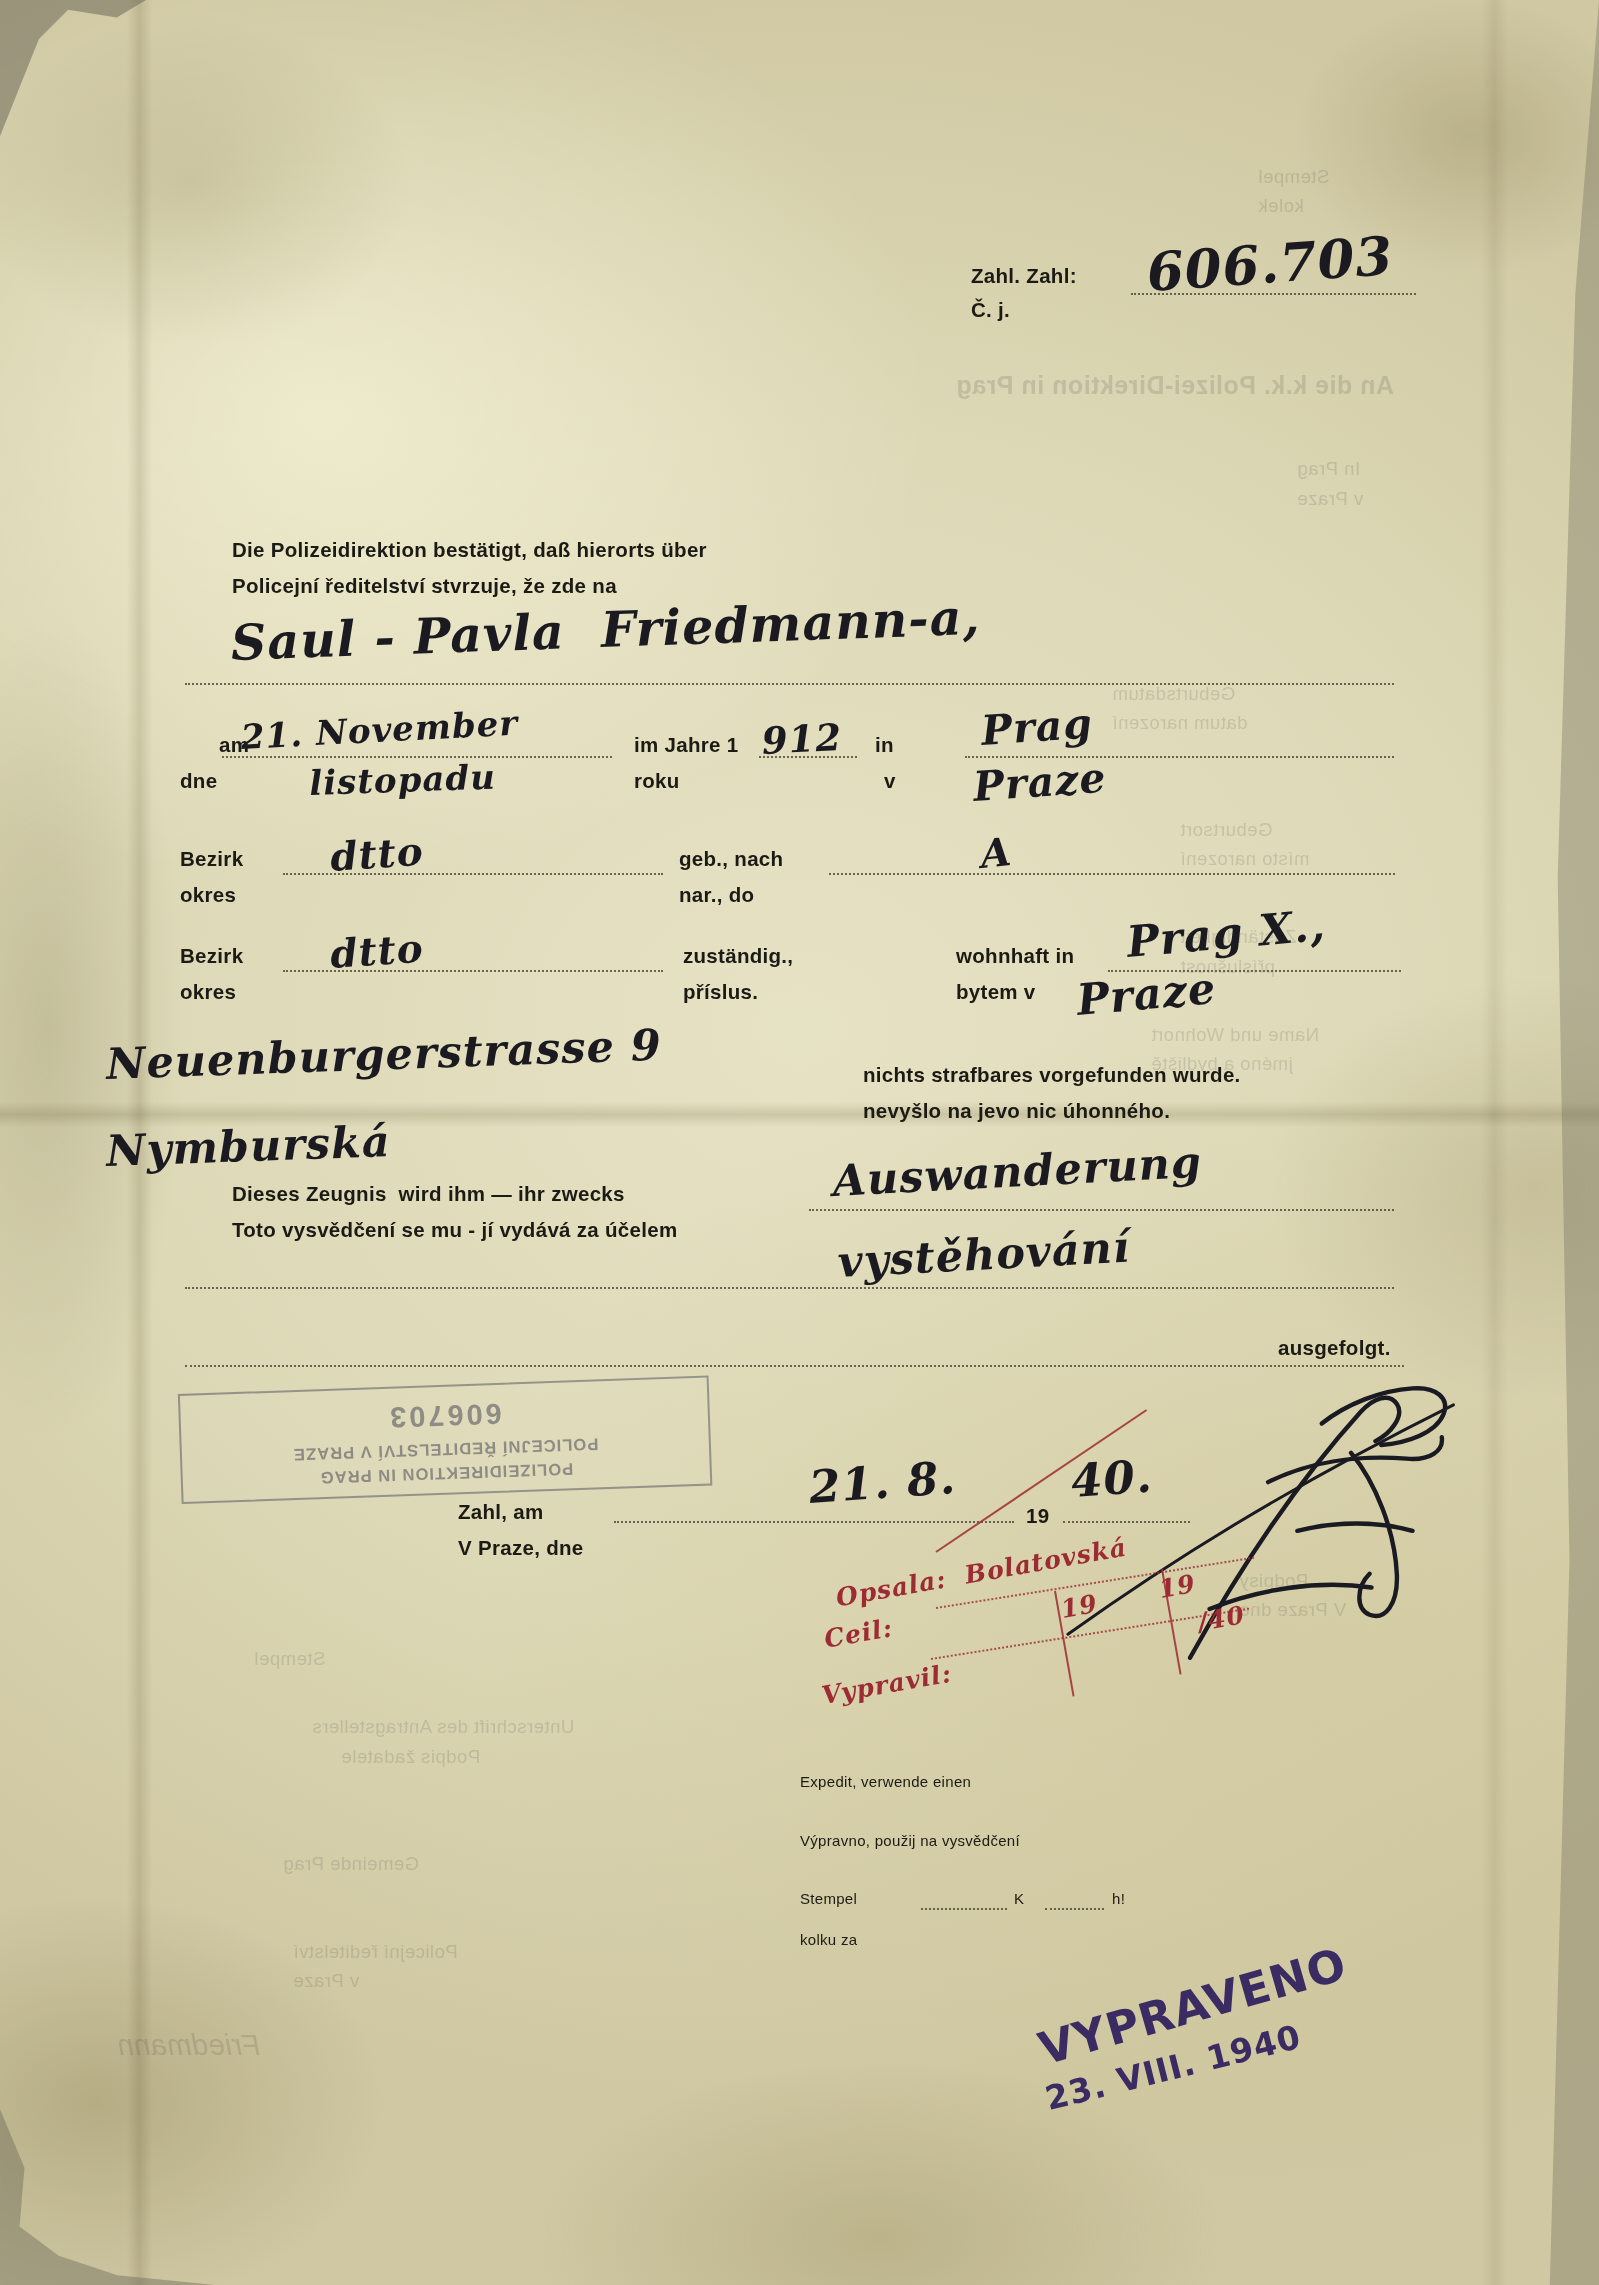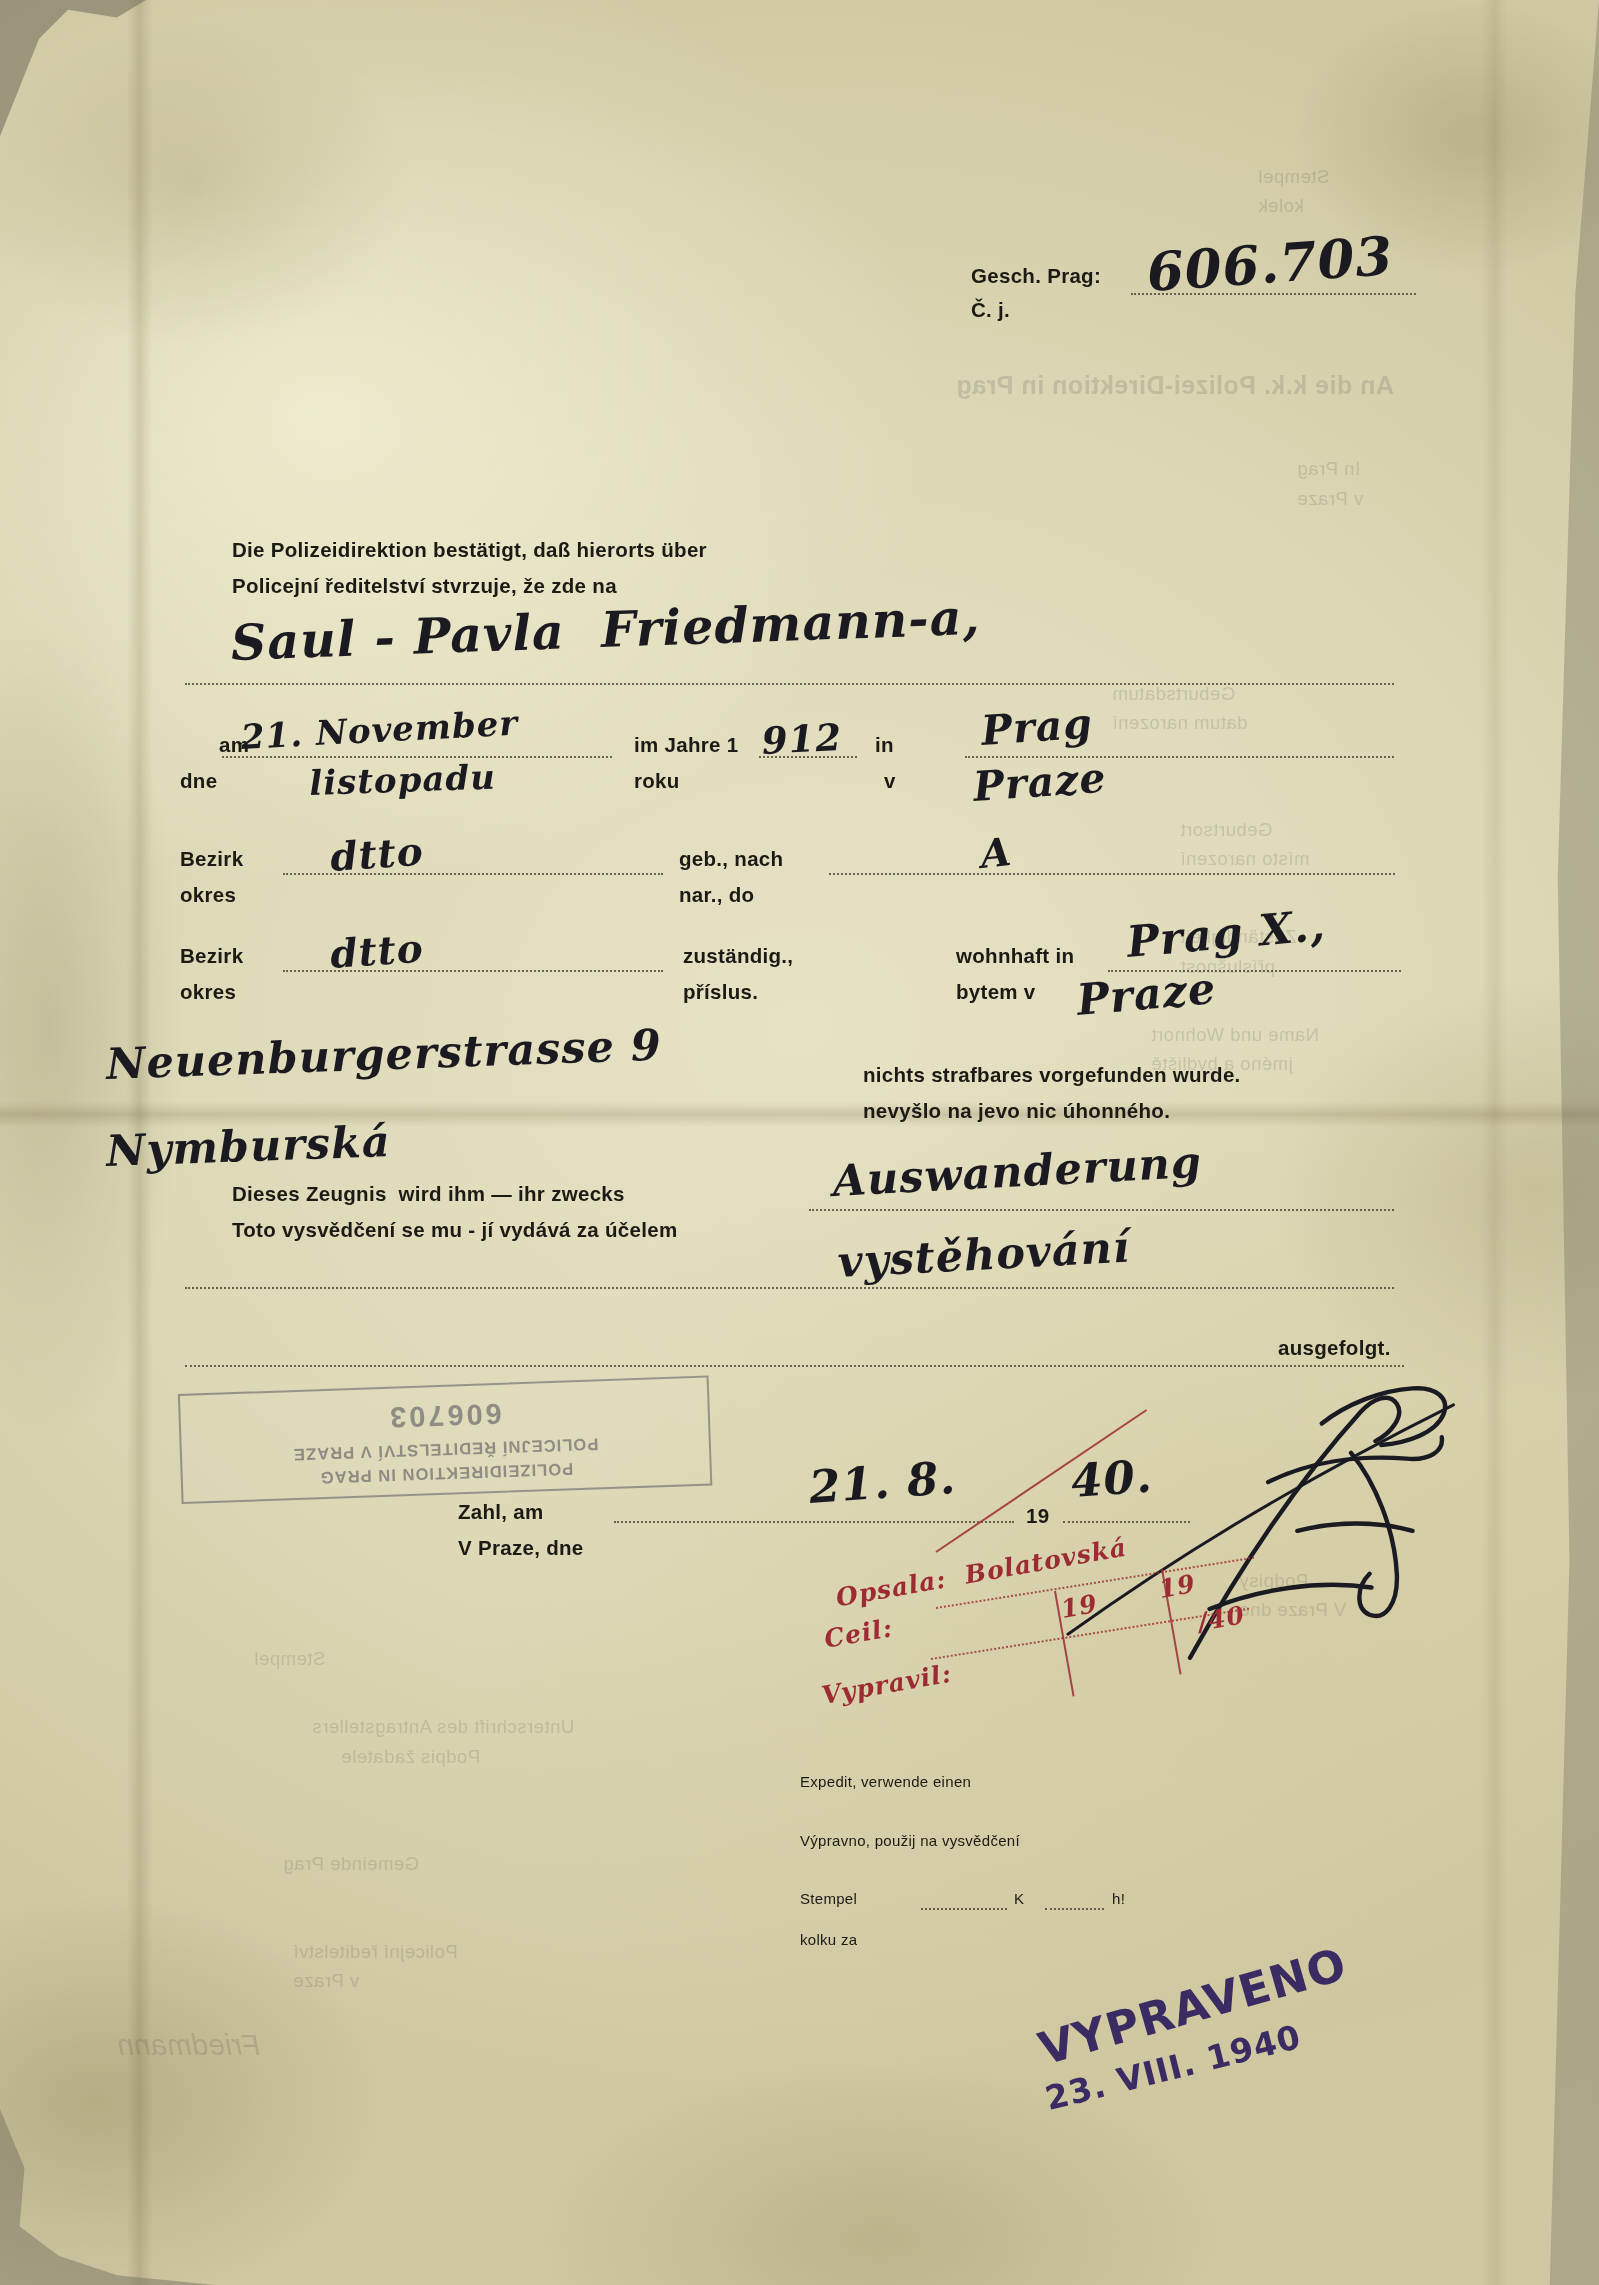--- a/index.html
+++ b/index.html
@@ -196,21 +196,21 @@
   <div class="bleed" style="left: 1239px; top: 1570px;">Podpisy</div>
   <div class="bleed" style="left: 1239px; top: 1599px;">V Praze dne</div>
   <div class="bleed" style="left: 254px; top: 1648px;">Stempel</div>
   <div class="bleed" style="left: 312px; top: 1716px;">Unterschrift des Antragstellers</div>
   <div class="bleed" style="left: 341px; top: 1746px;">Podpis žadatele</div>
   <div class="bleed" style="left: 283px; top: 1853px;">Gemeinde Prag</div>
   <div class="bleed" style="left: 293px; top: 1941px;">Policejní ředitelství</div>
   <div class="bleed" style="left: 293px; top: 1970px;">v Praze</div>
   <div class="bleed" style="left: 117px; top: 2029px; font-size:29px; font-style:italic;">Friedmann</div>
 
-  <div class="print lbl-b" style="left: 971px; top: 264px;">Gesch. Prag:</div>
+  <div class="print lbl-b" style="left: 971px; top: 264px;">Zahl. Zahl:</div>
   <div class="print lbl-b" style="left: 971px; top: 298px;">Č. j.</div>
   <div class="rule" style="left: 1131px; top: 293px; width: 285px;"></div>
   <div class="hand" style="left: 1149px; top: 241px; font-size: 53px; transform: rotate(-4deg);">606.703</div>
 
 
   <div class="print lbl-b" style="left: 232px; top: 538px;">Die Polizeidirektion bestätigt, daß hierorts über</div>
   <div class="print lbl-b" style="left: 232px; top: 574px;">Policejní ředitelství stvrzuje, že zde na</div>
 
   <div class="rule" style="left: 185px; top: 683px; width: 1209px;"></div>
   <div class="hand" style="left: 232px; top: 614px; font-size: 49px; transform: rotate(-2deg);">Saul - Pavla  Friedmann-a,</div>

